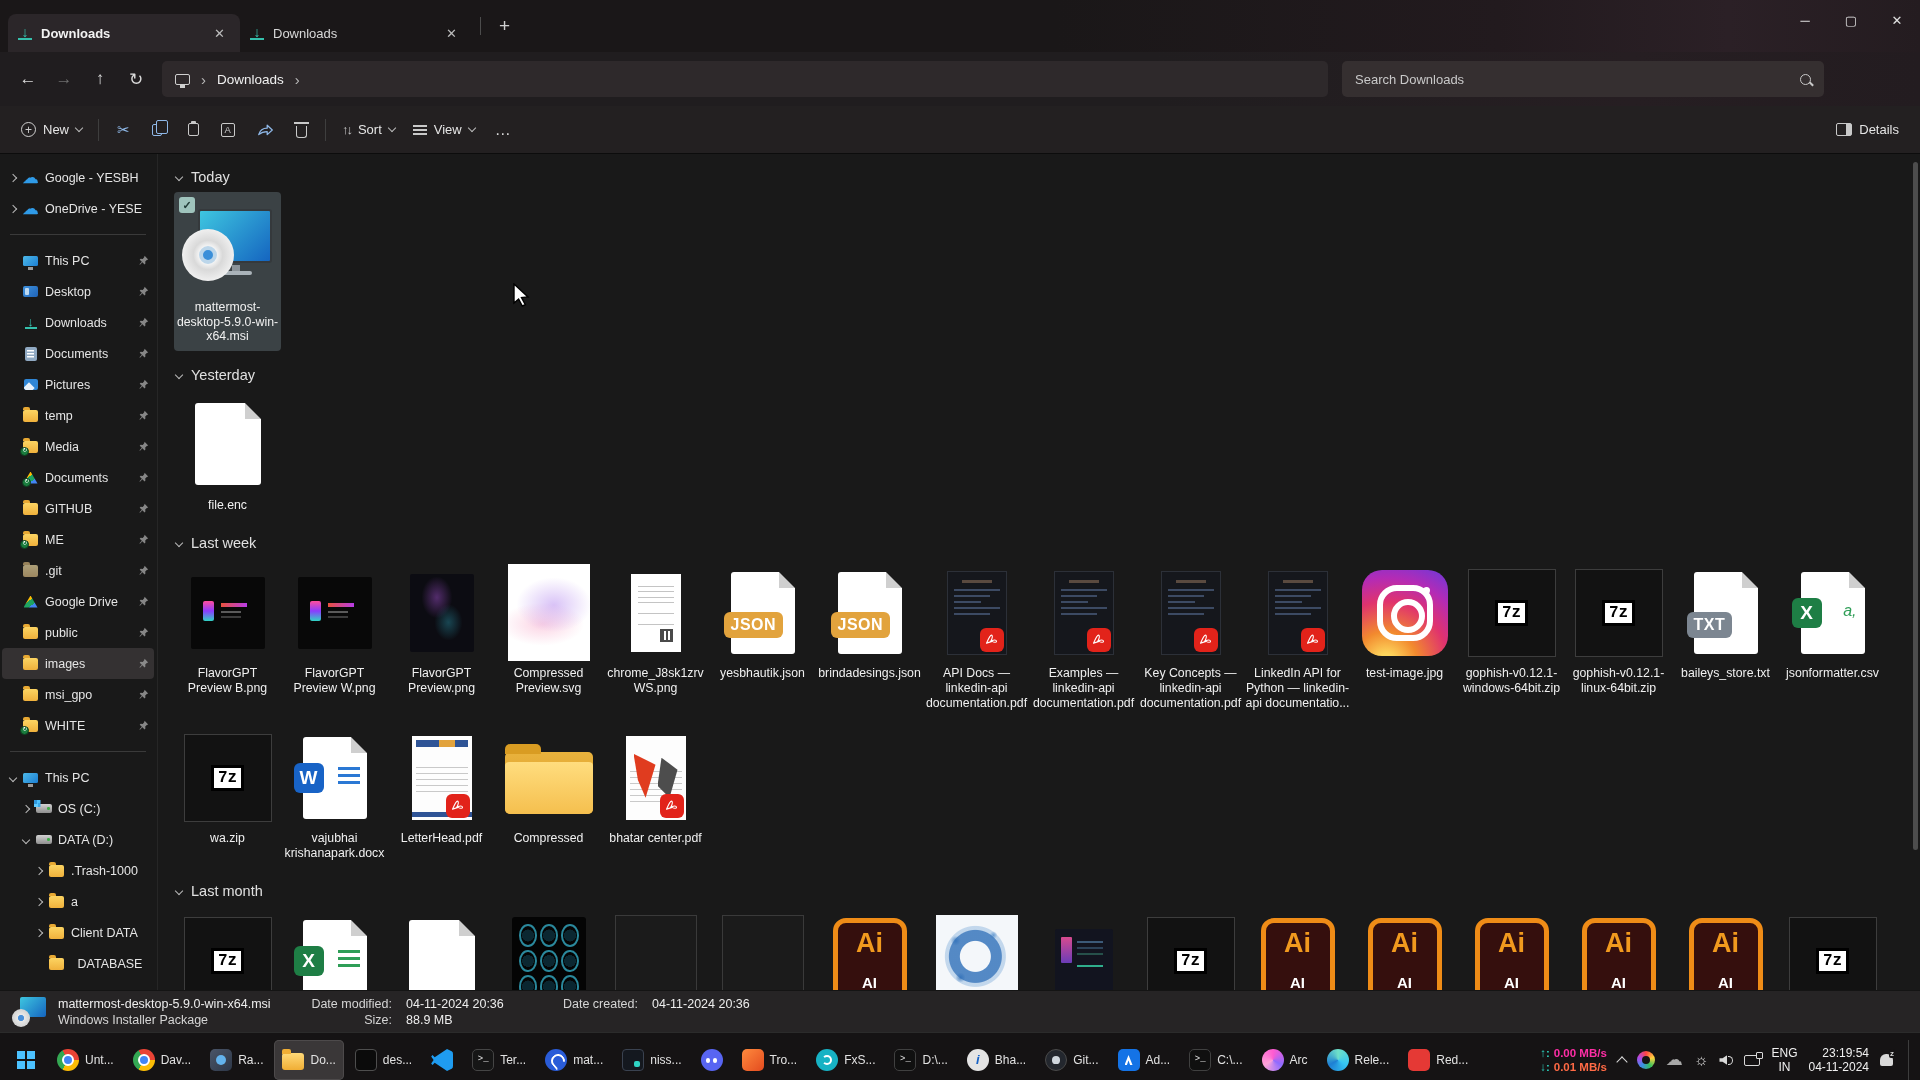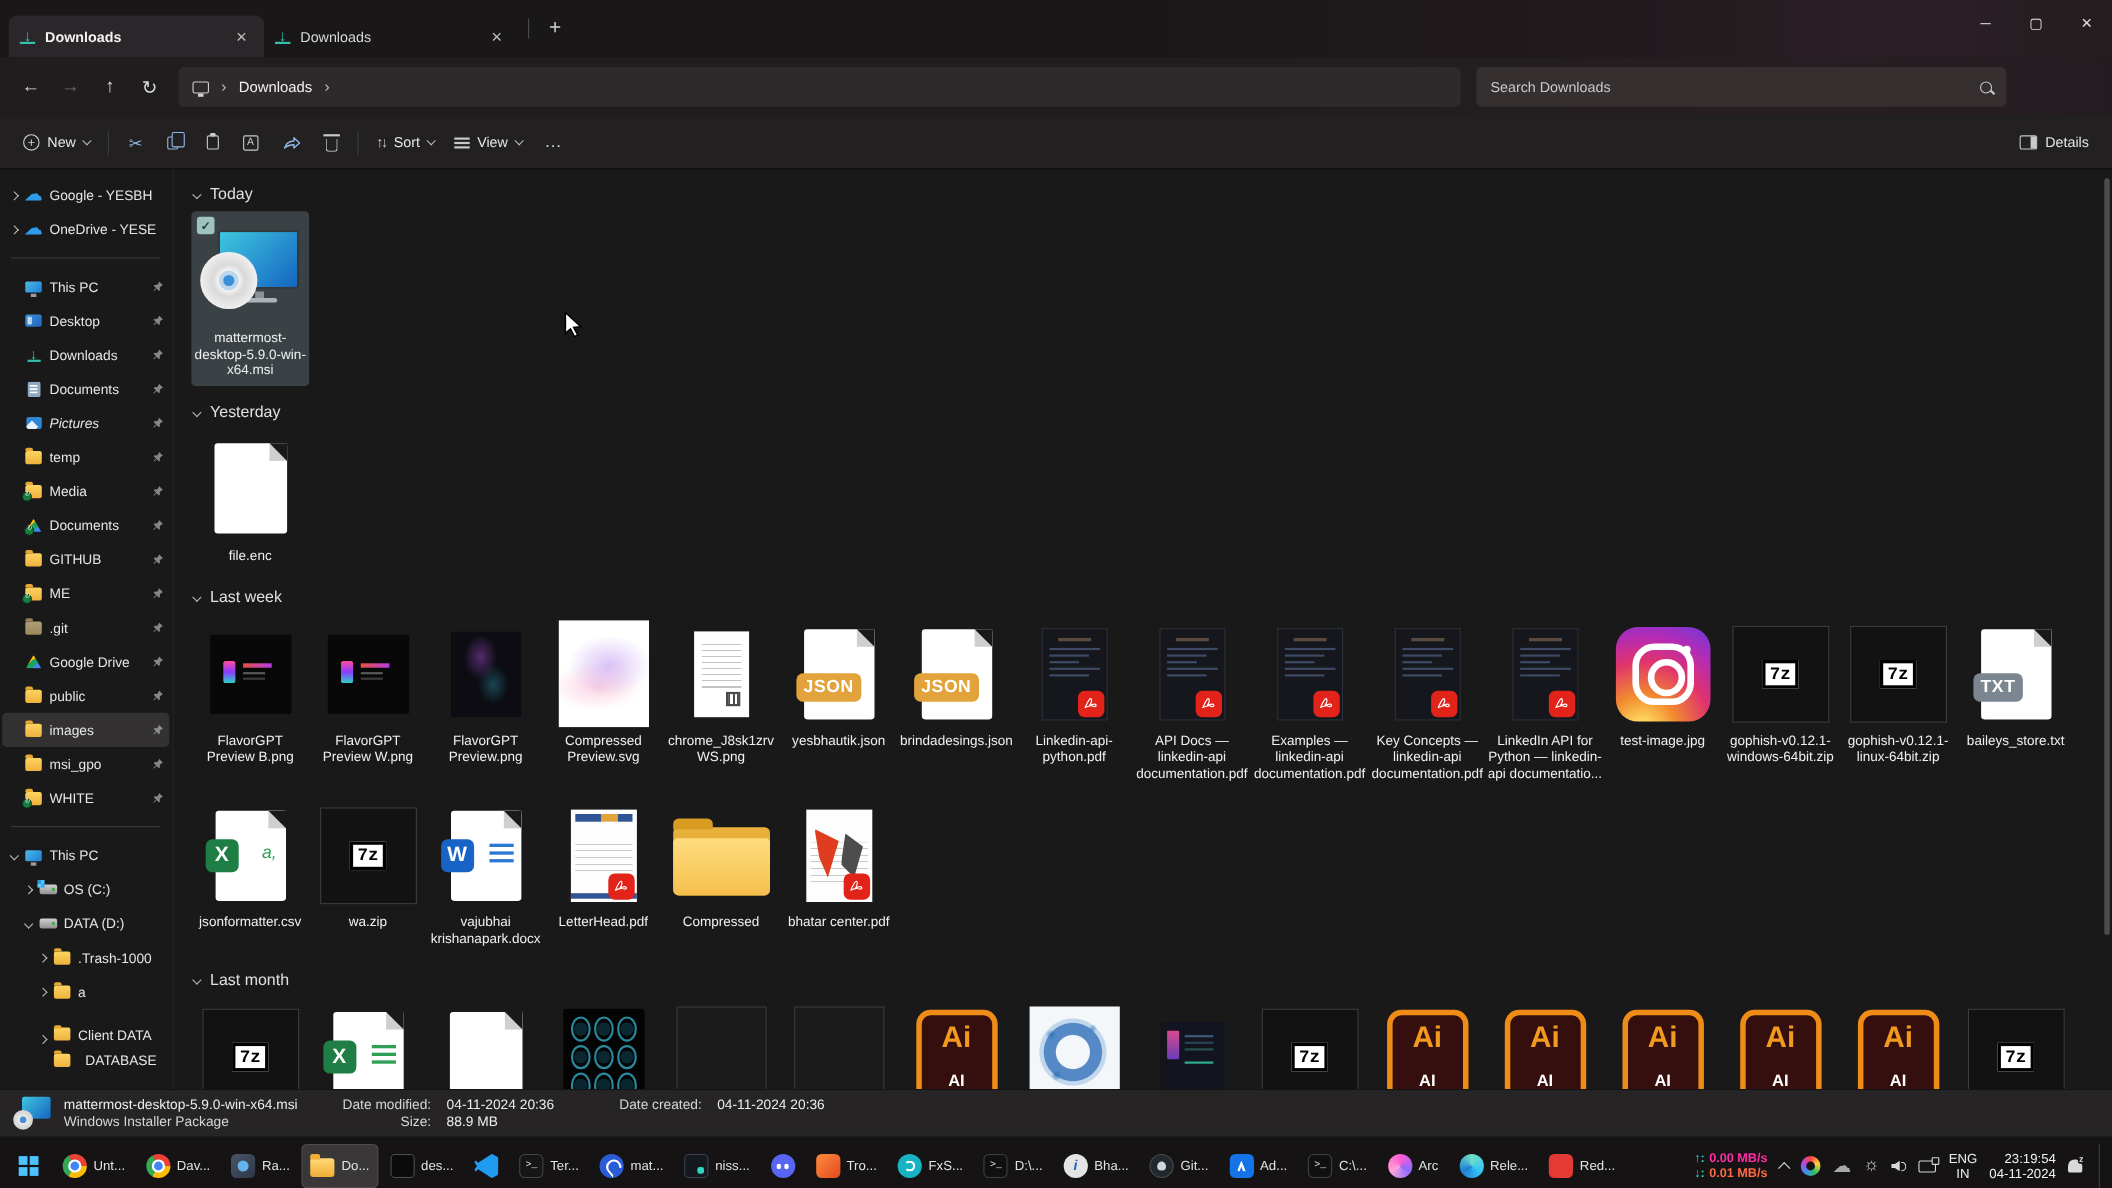--- a/index.html
+++ b/index.html
@@ -375,21 +375,21 @@
         <div class="sb-row" style="padding-left: 8px;">
           <span class="chev none"></span>
           <span class="si">
             <span class="docpg"></span>
           </span>
           <span class="sb-lb">Documents</span>
           <svg class="pin" viewBox="0 0 16 16" width="11" height="11">
             <path fill="#9a9a9a" d="M9.6 1.2l5.2 5.2-2 .7-2.3 2.3.3 3.1-1.3 1.3-3.1-3.1-3.5 3.5-.8-.8 3.5-3.5-3.1-3.1 1.3-1.3 3.1.3L9 3.2z"></path>
           </svg>
         </div>
-        <div class="sb-row" style="padding-left: 8px; font-style: italic;">
+        <div class="sb-row" style="padding-left: 8px;">
           <span class="chev none"></span>
           <span class="si">
             <span class="pict"></span>
           </span>
           <span class="sb-lb">Pictures</span>
           <svg class="pin" viewBox="0 0 16 16" width="11" height="11">
             <path fill="#9a9a9a" d="M9.6 1.2l5.2 5.2-2 .7-2.3 2.3.3 3.1-1.3 1.3-3.1-3.1-3.5 3.5-.8-.8 3.5-3.5-3.1-3.1 1.3-1.3 3.1.3L9 3.2z"></path>
           </svg>
         </div>
         <div class="sb-row" style="padding-left: 8px;">
@@ -545,21 +545,21 @@
           </span>
           <span class="sb-lb">.Trash-1000</span>
         </div>
         <div class="sb-row" style="padding-left: 34px;">
           <span class="chev r"></span>
           <span class="si">
             <span class="fold"></span>
           </span>
           <span class="sb-lb">a</span>
         </div>
-        <div class="sb-row" style="padding-left: 34px; align-items: flex-end;">
+        <div class="sb-row" style="padding-left: 34px;">
           <span class="chev r"></span>
           <span class="si">
             <span class="fold"></span>
           </span>
           <span class="sb-lb">Client DATA</span>
         </div>
         <div class="sb-row" style="padding-left: 34px; text-align: center;">
           <span class="chev none"></span>
           <span class="si">
             <span class="fold"></span>
@@ -677,92 +677,74 @@
                   <i class="pd-l3"></i>
                   <i class="pd-l1"></i>
                   <i class="pd-l2"></i>
                   <span class="pdfbadge">
                     <svg viewBox="0 0 24 24" width="15" height="15">
                       <path d="M4 18c3-7 6-13 8-13s2 6-2 11c5-4 10-4 10-1 0 2-4 2-7 0-4 1-7 2-9 3z" fill="none" stroke="#fff" stroke-width="1.7" stroke-linejoin="round"></path>
                     </svg>
                   </span>
                 </div>
               </div>
-              <div class="tile-lb">Linkedin-api-python.pdf</div>
+              <div class="tile-lb">API Docs — linkedin-api documentation.pdf</div>
             </div>
             <div class="tile">
               <div class="tile-ic">
                 <div class="pdfdark">
                   <i class="pd-t"></i>
                   <i class="pd-l1"></i>
                   <i class="pd-l2"></i>
                   <i class="pd-l3"></i>
                   <i class="pd-l1"></i>
                   <i class="pd-l2"></i>
                   <span class="pdfbadge">
                     <svg viewBox="0 0 24 24" width="15" height="15">
                       <path d="M4 18c3-7 6-13 8-13s2 6-2 11c5-4 10-4 10-1 0 2-4 2-7 0-4 1-7 2-9 3z" fill="none" stroke="#fff" stroke-width="1.7" stroke-linejoin="round"></path>
                     </svg>
                   </span>
                 </div>
               </div>
-              <div class="tile-lb">API Docs — linkedin-api documentation.pdf</div>
+              <div class="tile-lb">Examples — linkedin-api documentation.pdf</div>
             </div>
             <div class="tile">
               <div class="tile-ic">
                 <div class="pdfdark">
                   <i class="pd-t"></i>
                   <i class="pd-l1"></i>
                   <i class="pd-l2"></i>
                   <i class="pd-l3"></i>
                   <i class="pd-l1"></i>
                   <i class="pd-l2"></i>
                   <span class="pdfbadge">
                     <svg viewBox="0 0 24 24" width="15" height="15">
                       <path d="M4 18c3-7 6-13 8-13s2 6-2 11c5-4 10-4 10-1 0 2-4 2-7 0-4 1-7 2-9 3z" fill="none" stroke="#fff" stroke-width="1.7" stroke-linejoin="round"></path>
                     </svg>
                   </span>
                 </div>
               </div>
-              <div class="tile-lb">Examples — linkedin-api documentation.pdf</div>
+              <div class="tile-lb">Key Concepts — linkedin-api documentation.pdf</div>
             </div>
             <div class="tile">
               <div class="tile-ic">
                 <div class="pdfdark">
                   <i class="pd-t"></i>
                   <i class="pd-l1"></i>
                   <i class="pd-l2"></i>
                   <i class="pd-l3"></i>
                   <i class="pd-l1"></i>
                   <i class="pd-l2"></i>
                   <span class="pdfbadge">
                     <svg viewBox="0 0 24 24" width="15" height="15">
                       <path d="M4 18c3-7 6-13 8-13s2 6-2 11c5-4 10-4 10-1 0 2-4 2-7 0-4 1-7 2-9 3z" fill="none" stroke="#fff" stroke-width="1.7" stroke-linejoin="round"></path>
                     </svg>
                   </span>
                 </div>
               </div>
-              <div class="tile-lb">Key Concepts — linkedin-api documentation.pdf</div>
-            </div>
-            <div class="tile">
-              <div class="tile-ic">
-                <div class="pdfdark">
-                  <i class="pd-t"></i>
-                  <i class="pd-l1"></i>
-                  <i class="pd-l2"></i>
-                  <i class="pd-l3"></i>
-                  <i class="pd-l1"></i>
-                  <i class="pd-l2"></i>
-                  <span class="pdfbadge">
-                    <svg viewBox="0 0 24 24" width="15" height="15">
-                      <path d="M4 18c3-7 6-13 8-13s2 6-2 11c5-4 10-4 10-1 0 2-4 2-7 0-4 1-7 2-9 3z" fill="none" stroke="#fff" stroke-width="1.7" stroke-linejoin="round"></path>
-                    </svg>
-                  </span>
-                </div>
-              </div>
               <div class="tile-lb">LinkedIn API for Python — linkedin-api documentatio...</div>
             </div>
             <div class="tile">
               <div class="tile-ic">
                 <div class="ig">
                   <i class="ig-lens"></i>
                   <i class="ig-dot"></i>
                 </div>
               </div>
               <div class="tile-lb">test-image.jpg</div>

